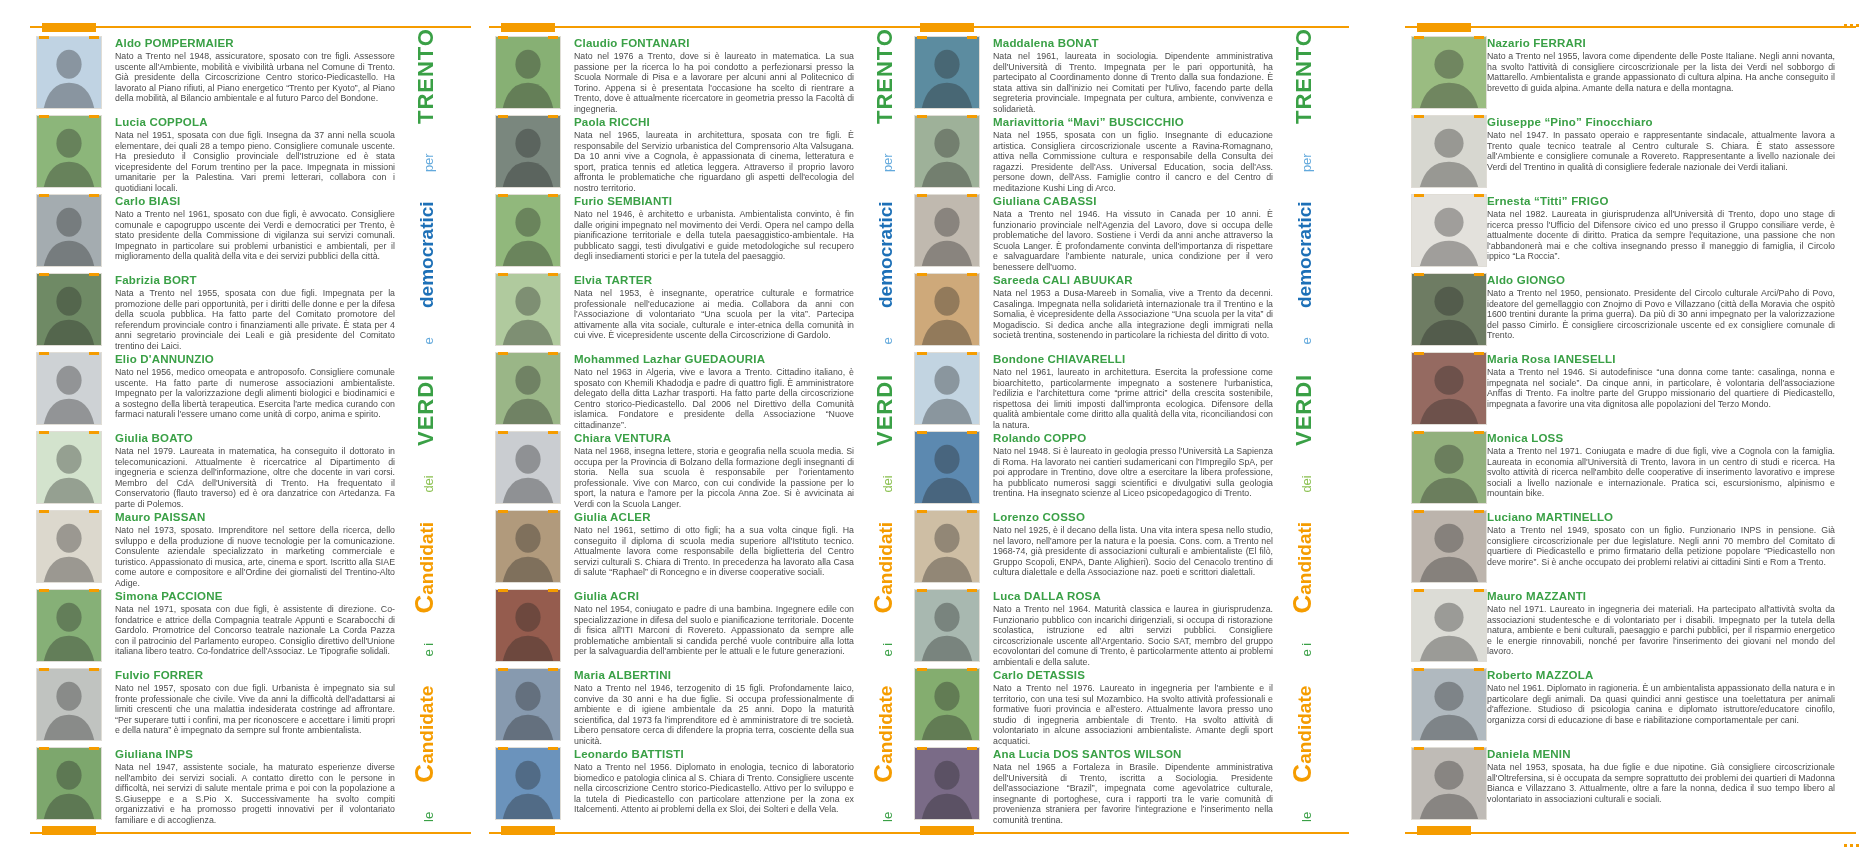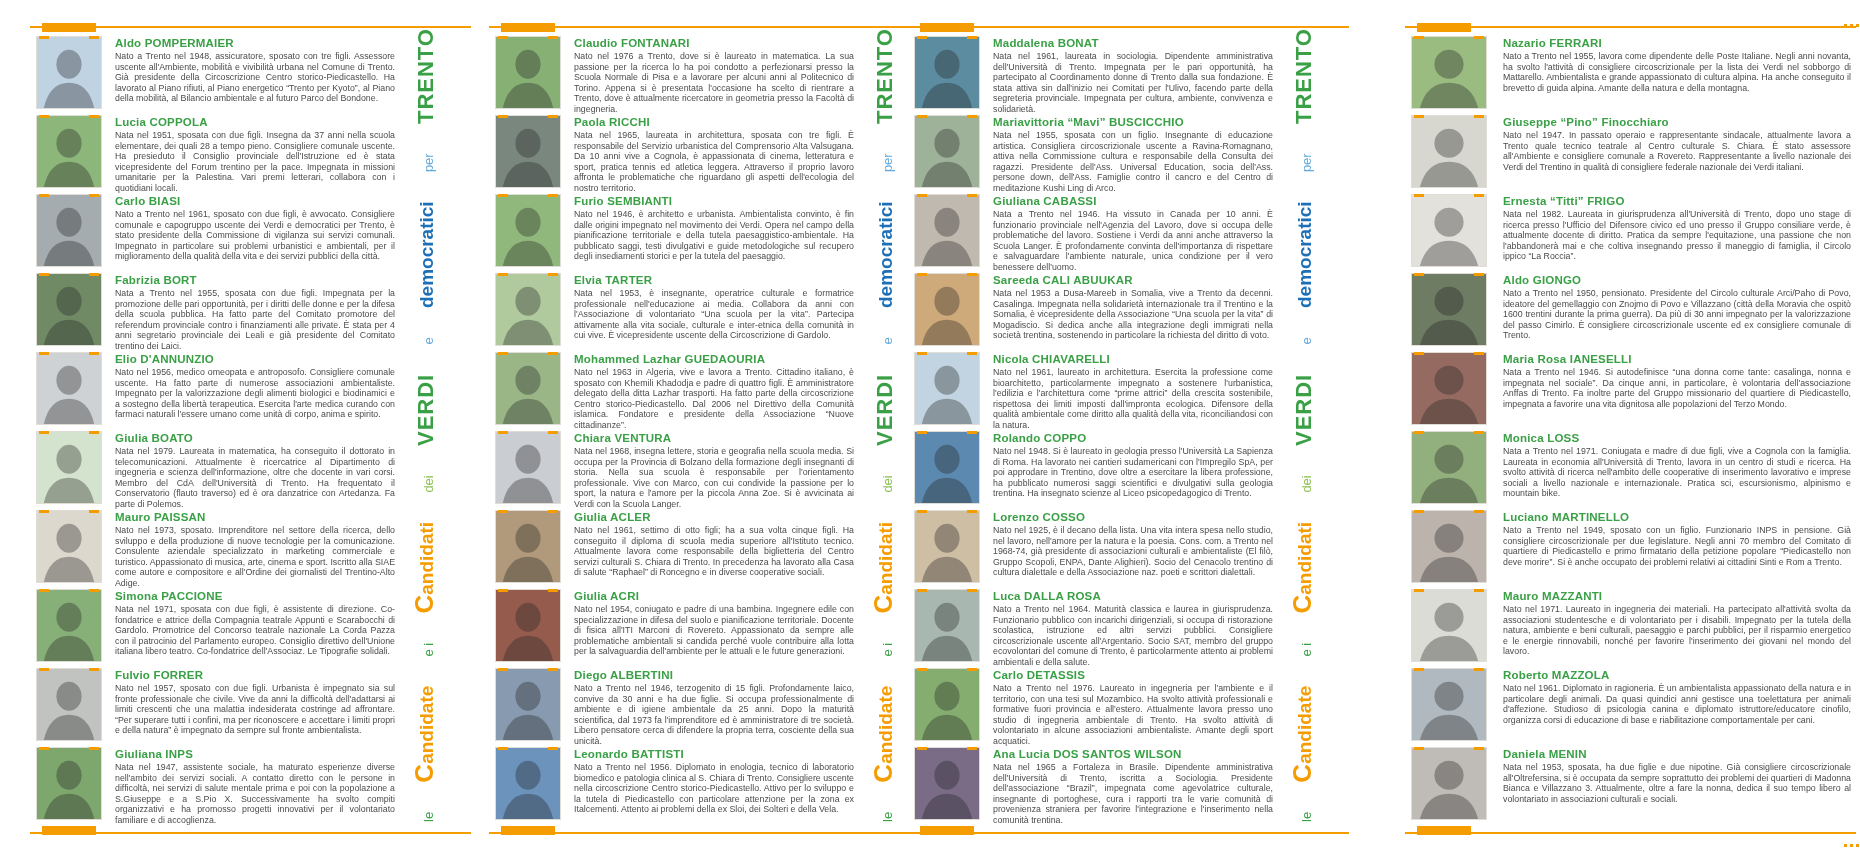--- a/index.html
+++ b/index.html
@@ -21,21 +21,21 @@
   .tab.bottom{top:806px}
   .rows{position:absolute;top:16px;left:6px;display:flex;flex-direction:column}
   .row{display:flex;height:79px;overflow:hidden}
   .photo{width:66px;height:73px;flex:0 0 66px;position:relative;box-sizing:border-box;border:1px solid #e0ddd6}
   .panel-4 .photo{width:76px;flex-basis:76px}
   .photo::before,.photo::after{content:"";position:absolute;top:-2px;width:10px;height:4px;background:var(--orange)}
   .photo::before{left:2px}
   .photo::after{right:2px}
   .photo svg{display:block;width:100%;height:100%}
   .bio-col{margin-left:13px;width:280px}
-  .panel-4 .bio-col{margin-left:16px;width:348px}
+  .panel-4 .bio-col{margin-left:0;width:348px}
   .cname{font-size:11.5px;font-weight:bold;color:var(--green);margin:1px 0 2px;letter-spacing:.2px;white-space:nowrap}
   .cbio{font-size:8.8px;line-height:10.55px;color:var(--btext);text-align:justify}
   .slogan{position:absolute;top:0;right:0;width:72px;height:822px}
   .slogan-rot{position:absolute;left:6px;top:808px;width:794px;height:62px;transform-origin:0 0;
     transform:rotate(-90deg);display:flex;align-items:baseline;justify-content:space-between;
     padding:0 6px;white-space:nowrap}
   .sg{display:inline-block}
   .sg-small-green{color:var(--green);font-size:13px}
   .sg-small-lightgreen{color:var(--lgreen);font-size:13px}
   .sg-small-blue{color:var(--lblue);font-size:13px}
@@ -313,21 +313,21 @@
       </div>
       <div class="row">
         <div class="photo" style="background: rgb(122, 143, 166);">
           <svg viewBox="0 0 66 73" preserveAspectRatio="none">
             <rect width="66" height="73" fill="rgba(255,255,255,0.10)"></rect>
             <ellipse cx="33" cy="28" rx="13" ry="15" fill="rgba(35,35,35,0.35)"></ellipse>
             <path d="M7 73 Q13 47 33 47 Q53 47 59 73 Z" fill="rgba(35,35,35,0.35)"></path>
           </svg>
         </div>
         <div class="bio-col">
-          <div class="cname">Diego ALBERTINI</div>
+          <div class="cname">Maria ALBERTINI</div>
           <div class="cbio">Nato a Trento nel 1946, terzogenito di 15 figli. Profondamente laico, convive da 30 anni e ha due figlie. Si occupa professionalmente di ambiente e di igiene ambientale da 25 anni. Dopo la maturità scientifica, dal 1973 fa l'imprenditore ed è amministratore di tre società. Libero pensatore cerca di difendere la propria terra, cosciente della sua unicità.</div>
         </div>
       </div>
       <div class="row">
         <div class="photo" style="background: rgb(91, 135, 181);">
           <svg viewBox="0 0 66 73" preserveAspectRatio="none">
             <rect width="66" height="73" fill="rgba(255,255,255,0.10)"></rect>
             <ellipse cx="33" cy="28" rx="13" ry="15" fill="rgba(35,35,35,0.35)"></ellipse>
             <path d="M7 73 Q13 47 33 47 Q53 47 59 73 Z" fill="rgba(35,35,35,0.35)"></path>
           </svg>
@@ -414,21 +414,21 @@
       </div>
       <div class="row">
         <div class="photo" style="background: rgb(188, 208, 222);">
           <svg viewBox="0 0 66 73" preserveAspectRatio="none">
             <rect width="66" height="73" fill="rgba(255,255,255,0.10)"></rect>
             <ellipse cx="33" cy="28" rx="13" ry="15" fill="rgba(35,35,35,0.35)"></ellipse>
             <path d="M7 73 Q13 47 33 47 Q53 47 59 73 Z" fill="rgba(35,35,35,0.35)"></path>
           </svg>
         </div>
         <div class="bio-col">
-          <div class="cname">Nicola CHIAVARELLI</div>
+          <div class="cname">Bondone CHIAVARELLI</div>
           <div class="cbio">Nato nel 1961, laureato in architettura. Esercita la professione come bioarchitetto, particolarmente impegnato a sostenere l'urbanistica, l'edilizia e l'architettura come “prime attrici” della crescita sostenibile, rispettosa dei limiti imposti dall'impronta ecologica. Difensore della qualità ambientale come diritto alla qualità della vita, riconciliandosi con la natura.</div>
         </div>
       </div>
       <div class="row">
         <div class="photo" style="background: rgb(74, 124, 168);">
           <svg viewBox="0 0 66 73" preserveAspectRatio="none">
             <rect width="66" height="73" fill="rgba(255,255,255,0.10)"></rect>
             <ellipse cx="33" cy="28" rx="13" ry="15" fill="rgba(35,35,35,0.35)"></ellipse>
             <path d="M7 73 Q13 47 33 47 Q53 47 59 73 Z" fill="rgba(35,35,35,0.35)"></path>
           </svg>

